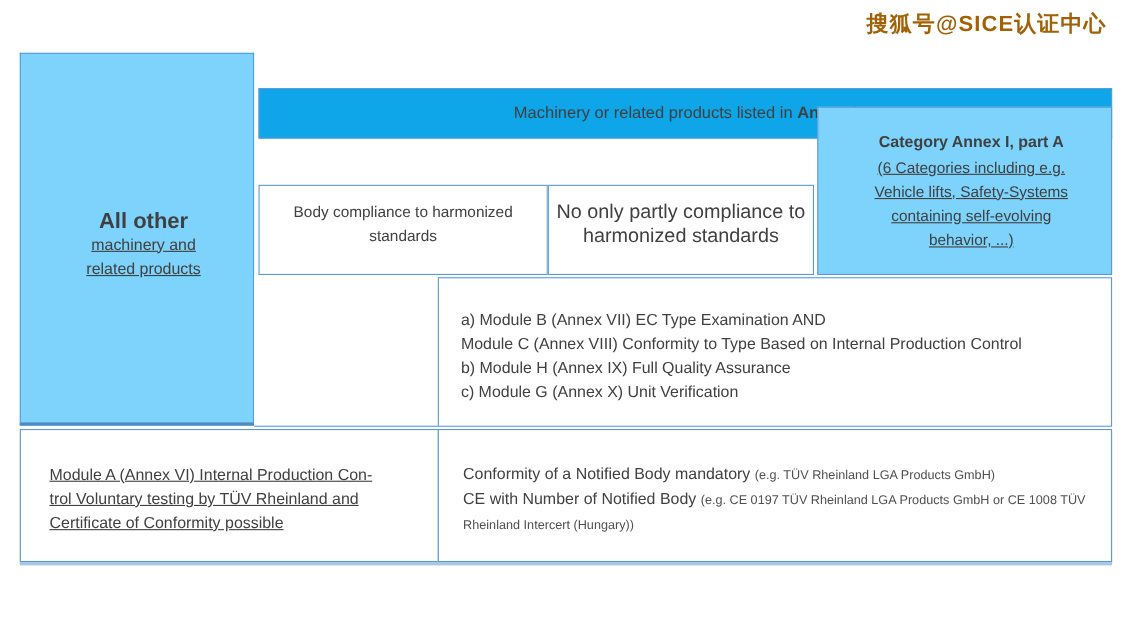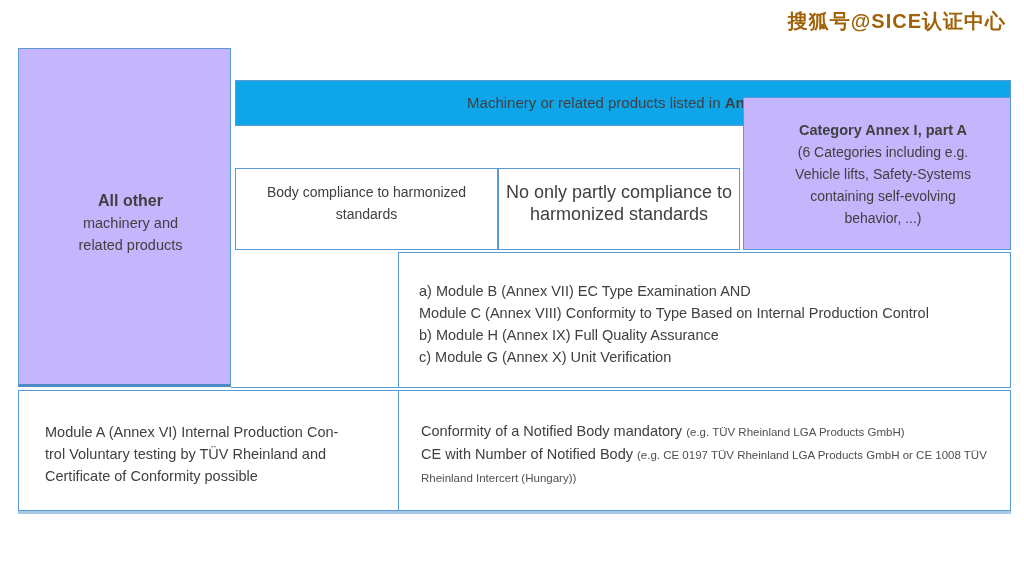--- a/index.html
+++ b/index.html
@@ -5,29 +5,29 @@
   html,body{margin:0;padding:0;background:#fff;}
   .stage{
     position:relative;width:1024px;height:576px;background:#fff;overflow:hidden;
     font-family:"Liberation Sans",sans-serif;color:#404040;
   }
   .cell{
     position:absolute;box-sizing:border-box;
     border:1.5px solid #5b9bd5;background:#fff;
     font-size:14.5px;line-height:22px;
   }
-  .fill-dark{background:#c4b5fd;padding-left:12px;}
+  .fill-dark{background:#7dd3fc;padding-left:12px;}
   .fill-mid{background:#0ea5e9;margin-top:32px;}
   .fill-light{background:#dae9f5;}
   .center-flex{display:flex;flex-direction:column;align-items:center;justify-content:center;text-align:center;}
-  .pre{white-space:pre-line;}
+  .pre{white-space:pre-line;text-decoration:underline;}
   .bold{font-weight:bold;}
 
   .left-col{left:18px;top:48px;width:213px;height:339px;border-bottom:3px solid #4e8ac4;}
-  .left-col .title{font-size:16px;margin-top:12px;}
+  .left-col .title{font-size:20px;margin-top:12px;}
   .top-header{left:235px;top:48px;width:776px;height:46px;font-size:15px;}
   .part-b{left:235px;top:97px;width:505px;height:71px;}
   .part-b .title{font-size:15px;line-height:24px;}
   .part-b .sub{font-size:14px;line-height:22px;}
   .part-a{left:743px;top:97px;width:268px;height:153px;}
   .part-a .title{font-size:14.5px;line-height:22px;}
   .part-a .sub{font-size:14px;line-height:22px;}
   .full-comp{left:235px;top:168px;width:263px;height:82px;padding-top:12px;text-align:center;font-size:14px;}
   .no-partly{left:498px;top:168px;width:242px;height:82px;padding-top:12px;text-align:center;font-size:18px;}
   .spacer-cell{left:231px;top:250px;width:168px;height:138px;border:none;border-bottom:1.5px solid #5b9bd5;}

